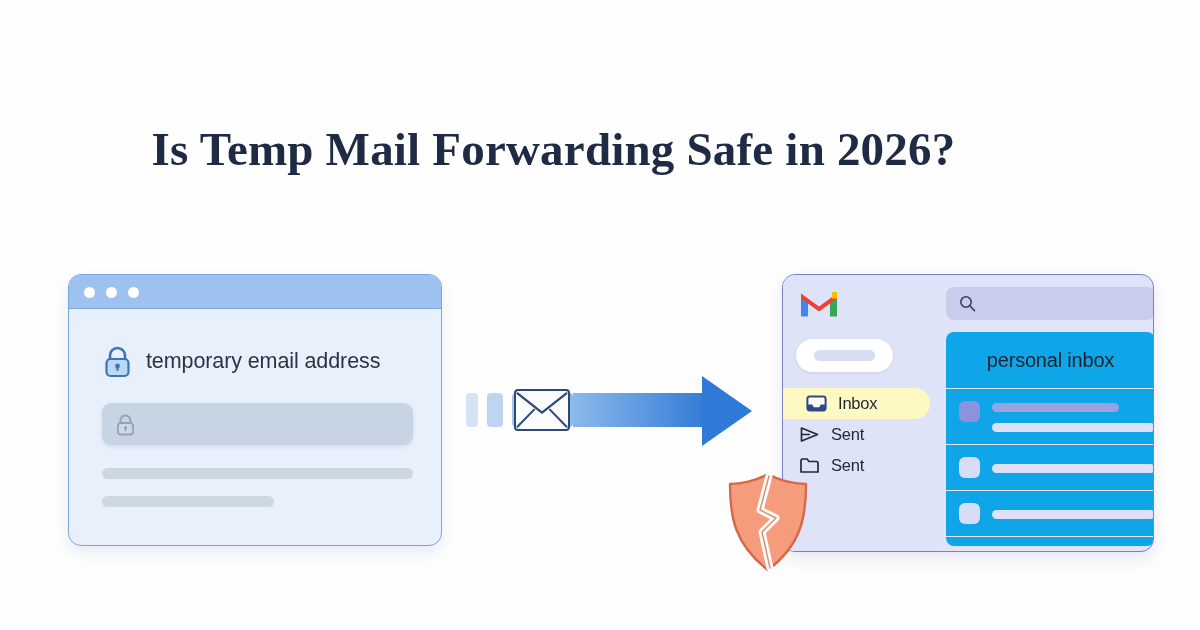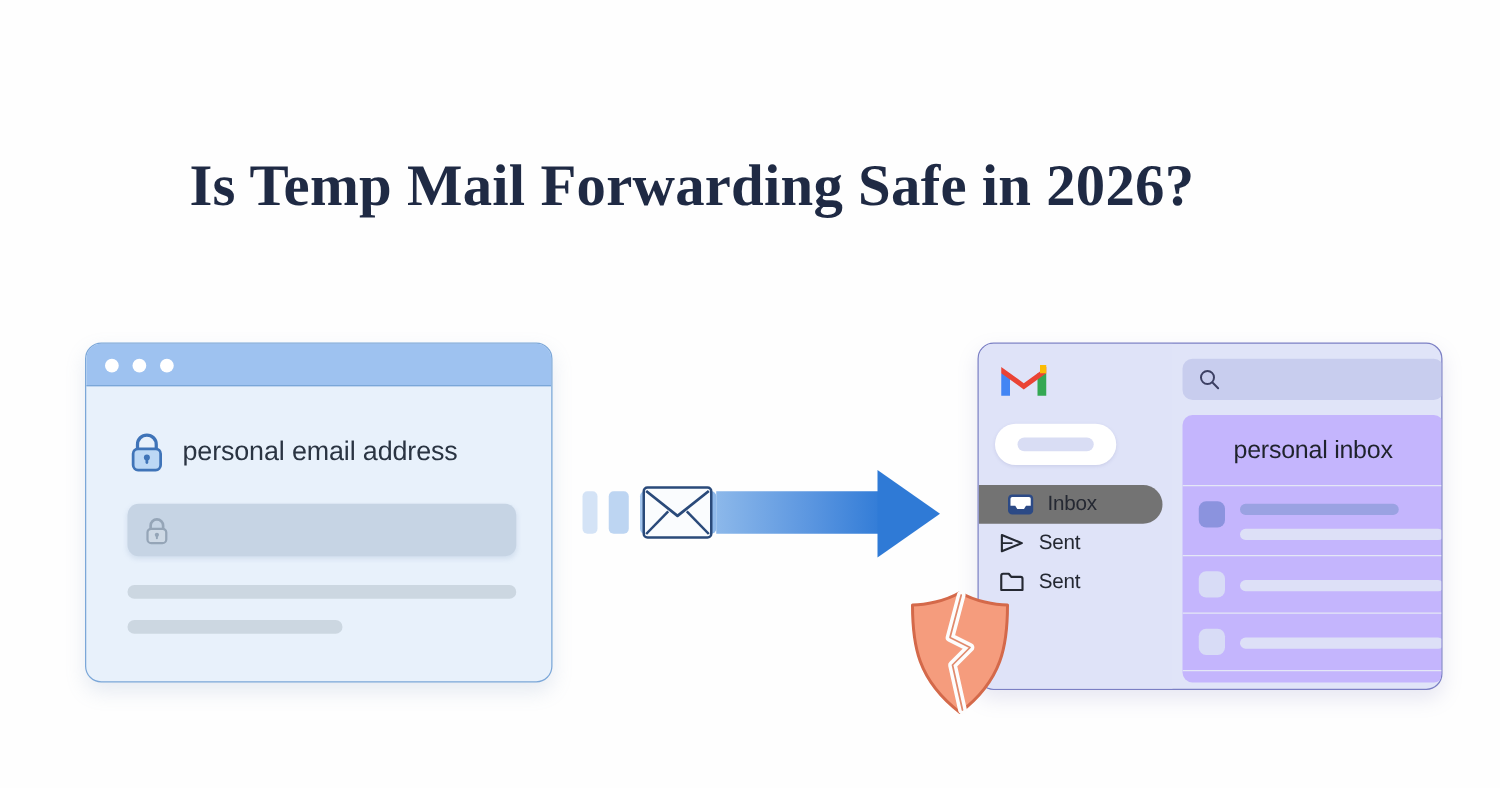--- a/index.html
+++ b/index.html
@@ -149,21 +149,21 @@
 
   .nav-list { position: absolute; left: 0; top: 113px; width: 100%; }
   .nav-item {
     position: relative;
     height: 31px;
     display: flex; align-items: center;
     padding-left: 16px;
     gap: 11px;
   }
   .nav-item.active {
-    background: #737373;
+    background: #fef9c3;
     border-radius: 0 16px 16px 0;
     margin-right: 8px;
     padding-left: 23px;
   }
   .nav-icon { width: 21px; height: 19px; flex: 0 0 auto; }
   .nav-label { font-size: 16.5px; color: #242832; letter-spacing: -0.2px; }
 
   .gm-main {
     position: absolute; left: 155px; top: 0;
     width: 217px; height: 100%;
@@ -174,21 +174,21 @@
     background: #c8cdee;
     border-radius: 8px;
     display: flex; align-items: center;
     padding-left: 13px;
   }
   .search-icon { width: 17px; height: 17px; }
 
   .inbox-panel {
     position: absolute; left: 8px; top: 57px;
     width: 209px; height: 214px;
-    background: #c4b5fd;
+    background: #0ea5e9;
     border-radius: 8px 8px 8px 8px;
     overflow: hidden;
   }
   .inbox-title {
     height: 57px;
     display: flex; align-items: center; justify-content: center;
     font-size: 20px; color: #1f232c; letter-spacing: -0.2px;
     border-bottom: 1px solid #e4e7f6;
   }
   .mail-row {
@@ -232,21 +232,21 @@
 
       <div class="lock-row">
         <span class="lock-big">
           <svg viewBox="0 0 31 33" width="31" height="33">
             <path d="M8 14 V10.5 A7.5 7.5 0 0 1 23 10.5 V14" fill="none" stroke="#3f74b8" stroke-width="2.6" stroke-linecap="round"></path>
             <rect x="4.5" y="14" width="22" height="17" rx="4" fill="#bcd8f5" stroke="#3f74b8" stroke-width="2.2"></rect>
             <circle cx="15.5" cy="21" r="2.4" fill="#3f74b8"></circle>
             <rect x="14.4" y="21.5" width="2.2" height="4.6" rx="1.1" fill="#3f74b8"></rect>
           </svg>
         </span>
-        <span class="lock-label">personal email address</span>
+        <span class="lock-label">temporary email address</span>
       </div>
 
       <div class="email-field">
         <span class="field-lock-box">
           <span class="lock-small">
             <svg viewBox="0 0 21 23" width="21" height="23">
               <path d="M5.5 10 V7.5 A5 5 0 0 1 15.5 7.5 V10" fill="none" stroke="#6d7f93" stroke-width="2.1" stroke-linecap="round"></path>
               <rect x="3" y="10" width="15" height="11.5" rx="3" fill="#d5dde6" stroke="#6d7f93" stroke-width="1.8"></rect>
               <circle cx="10.5" cy="14.8" r="1.7" fill="#6d7f93"></circle>
               <rect x="9.7" y="15.2" width="1.6" height="3.2" rx="0.8" fill="#6d7f93"></rect>

